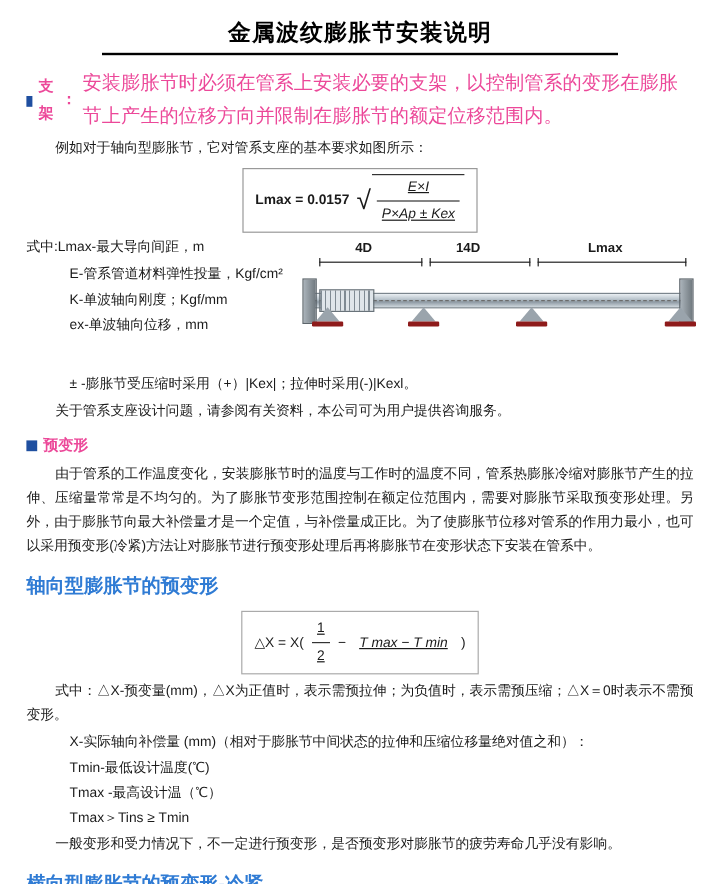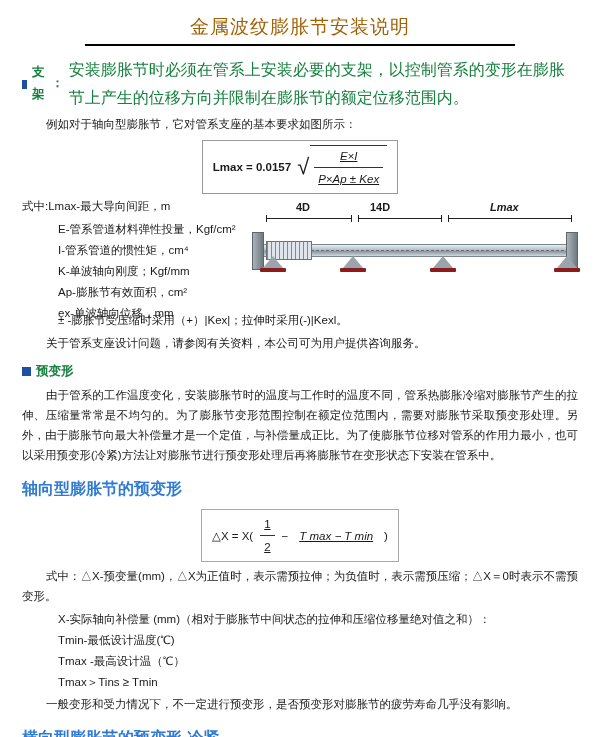--- a/index.html
+++ b/index.html
@@ -17,45 +17,45 @@
   .page {
     position: relative;
     width: 600px;
     height: 737px;
     padding: 0;
     box-sizing: border-box;
   }
   .title {
     text-align: center;
     font-size: 19px;
-    font-weight: normal;
+    font-weight: bold;
     letter-spacing: 1px;
     margin: 14px 0 4px 0;
-    color: #a16207;
+    color: #000000;
   }
   .title-rule {
     width: 430px;
     height: 2px;
     background: #000;
     margin: 4px auto 10px auto;
   }
   .content {
     padding: 0 22px 0 22px;
     font-size: 11.5px;
     line-height: 1.75;
   }
   p {
     margin: 0 0 2px 0;
     text-align: justify;
   }
   .indent {
     text-indent: 24px;
   }
   .blue-head {
-    color: #15803d;
+    color: #ec4899;
     font-weight: bold;
     font-size: 12.5px;
     margin: 8px 0 2px 0;
     display: flex;
     align-items: center;
     gap: 5px;
   }
   .blue-sq {
     display: inline-block;
     width: 9px;
@@ -252,22 +252,22 @@
             <span class="den">P×Ap ± Kex</span>
           </span>
         </span>
       </div>
     </div>
 
     <div style="position:relative;">
       <div class="figure">
         <div class="fig-labels">
           <span style="left:48px;">4D</span>
-          <span style="left:122px;">14D</span>
-          <span style="left:242px;font-style:italic;">Lmax</span>
+          <span style="left:132px;">14D</span>
+          <span style="left:242px;">Lmax</span>
         </div>
         <div class="dimline" style="left:18px; width:86px;"></div>
         <div class="dimline" style="left:110px; width:84px;"></div>
         <div class="dimline" style="left:200px; width:124px;"></div>
 
         <div class="pipe"></div>
         <div class="centerline"></div>
         <div class="bellow"></div>
 
         <div class="anchor" style="left:4px;"></div>
@@ -288,23 +288,21 @@
         <div class="support" style="left:12px;">
           <div class="tri"></div>
           <div class="base"></div>
         </div>
       </div>
 
       <div style="position:absolute; left:0; top:-2px; width:250px;">
         <div>式中:Lmax-最大导向间距，m</div>
         <div class="list">
           <div>E-管系管道材料弹性投量，Kgf/cm²</div>
-          <div>I-管系管道的惯性矩，cm⁴</div>
           <div>K-单波轴向刚度；Kgf/mm</div>
-          <div>Ap-膨胀节有效面积，cm²</div>
           <div>ex-单波轴向位移，mm</div>
         </div>
       </div>
     </div>
 
     <div style="margin-top:-2px;">
       <div class="list" style="padding-left:36px;">± -膨胀节受压缩时采用（+）|Kex|；拉伸时采用(-)|Kexl。</div>
     </div>
     <p class="indent" style="margin-top:2px;">关于管系支座设计问题，请参阅有关资料，本公司可为用户提供咨询服务。</p>
 

